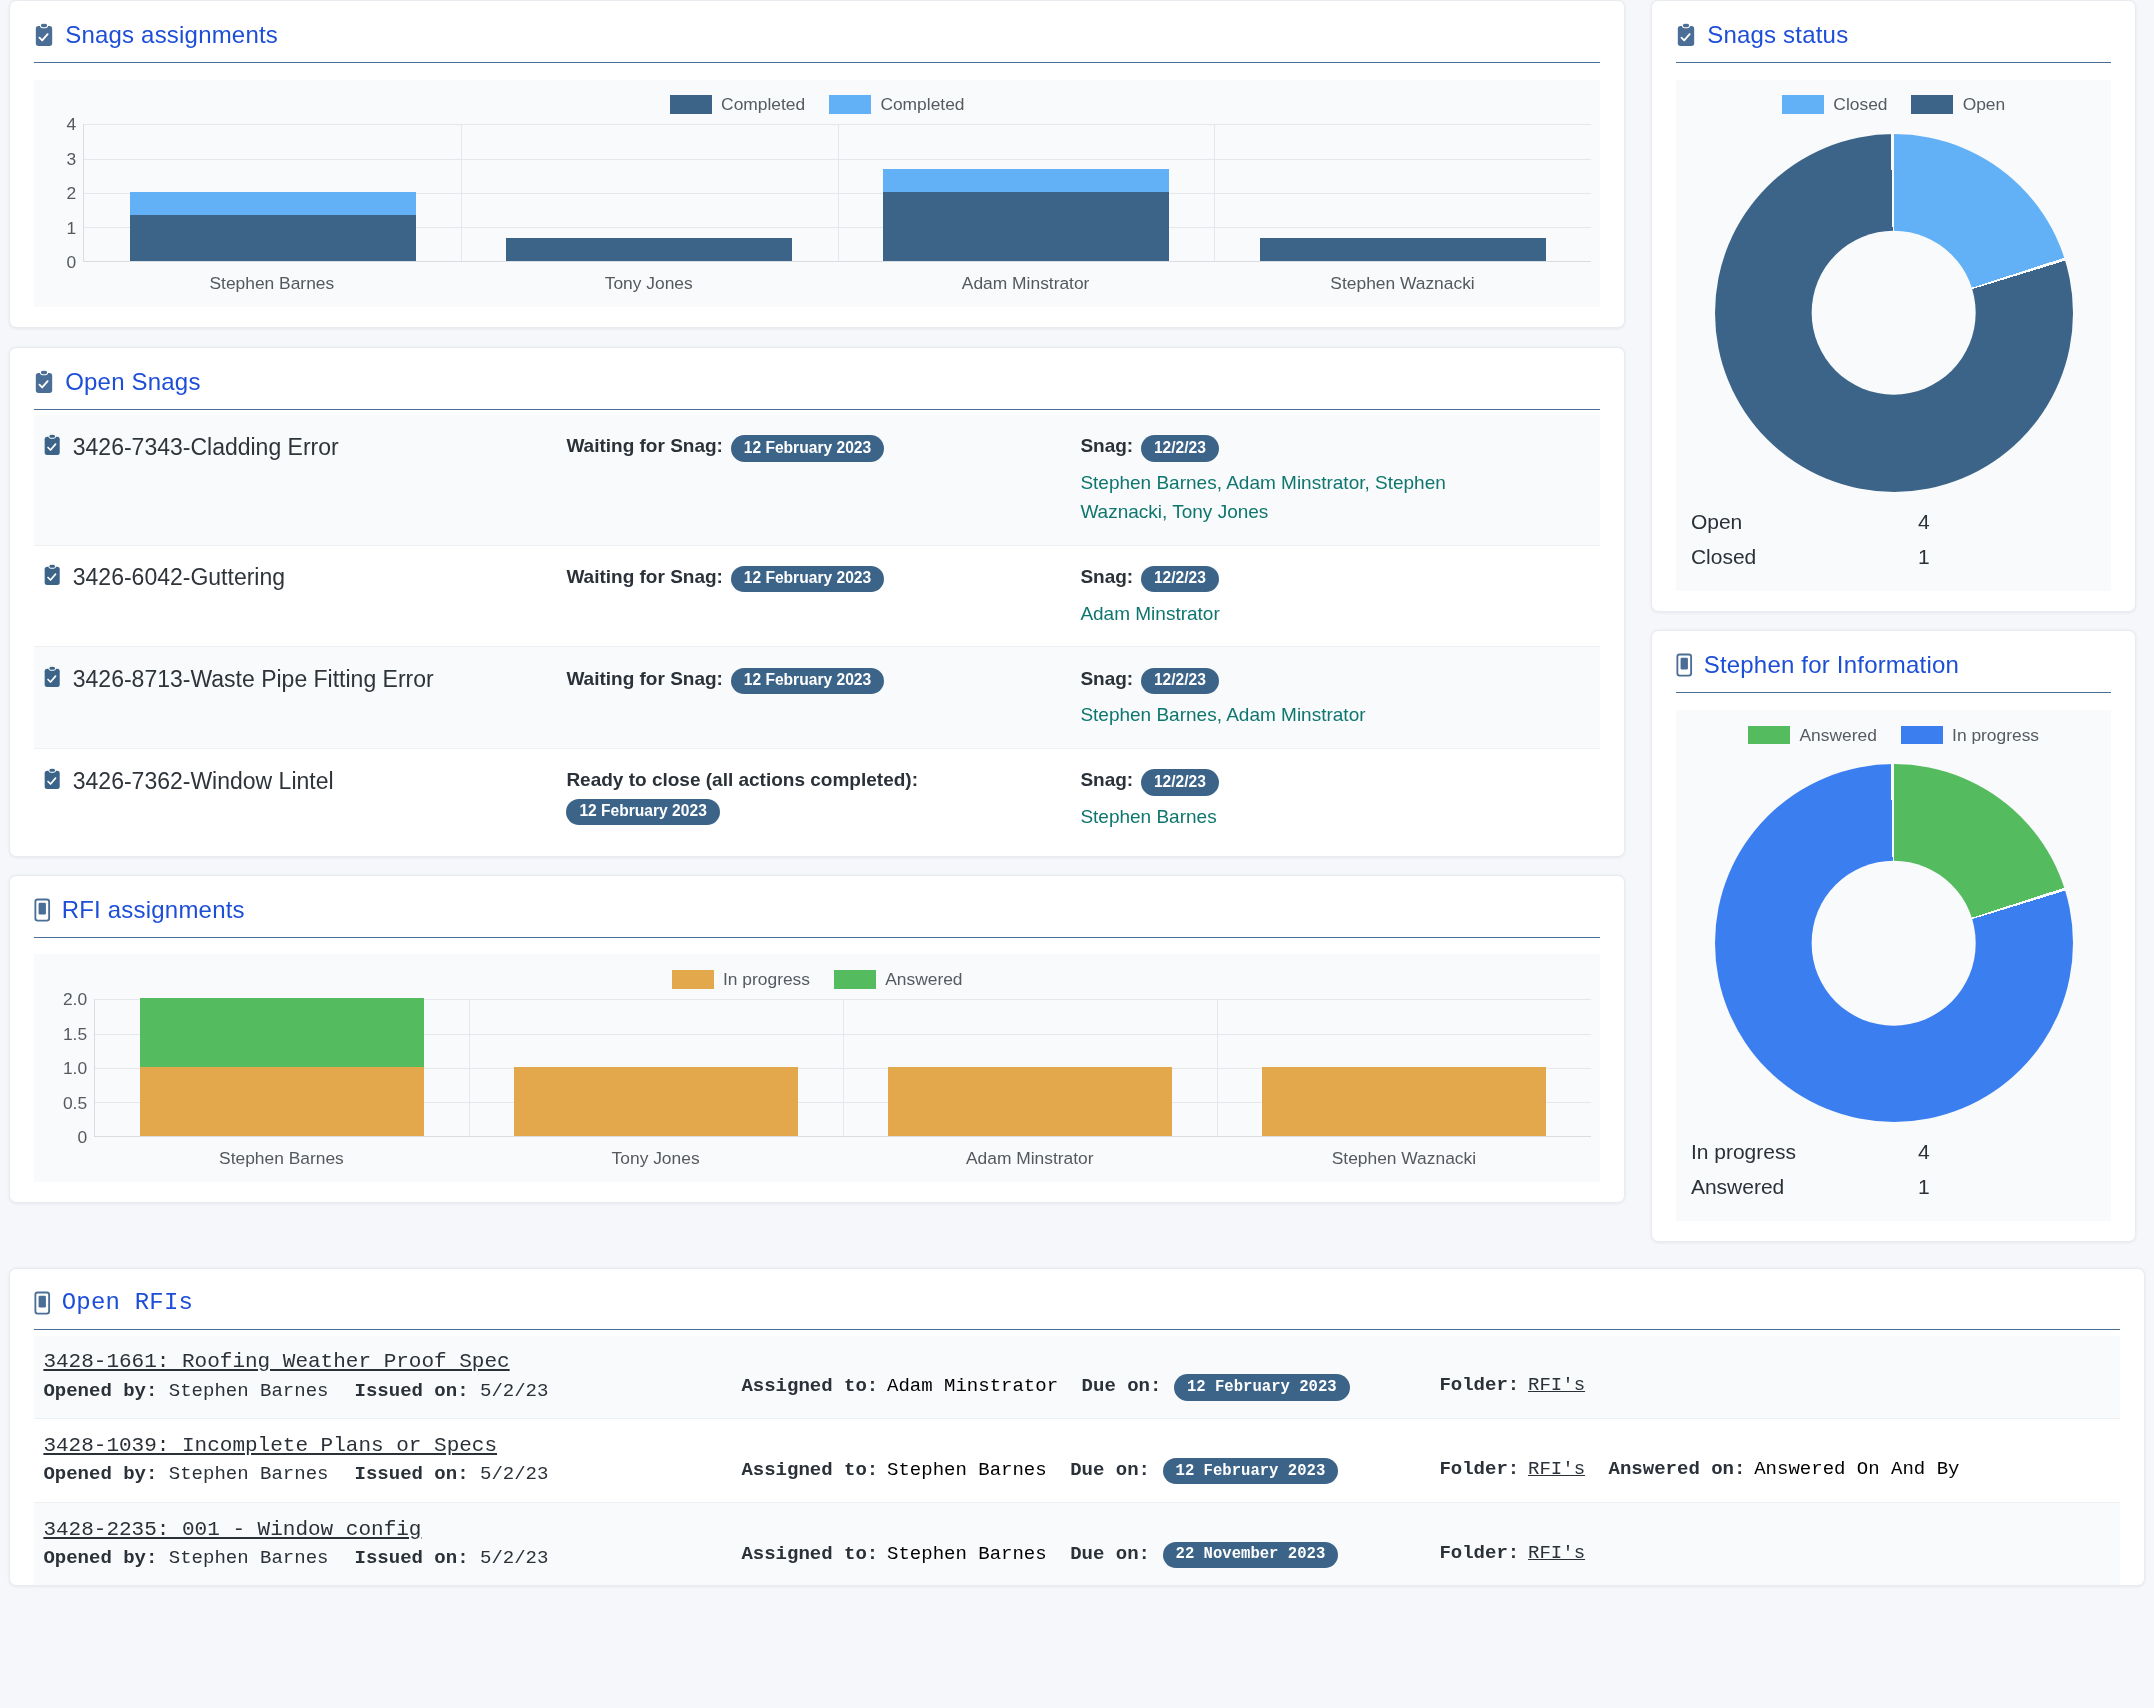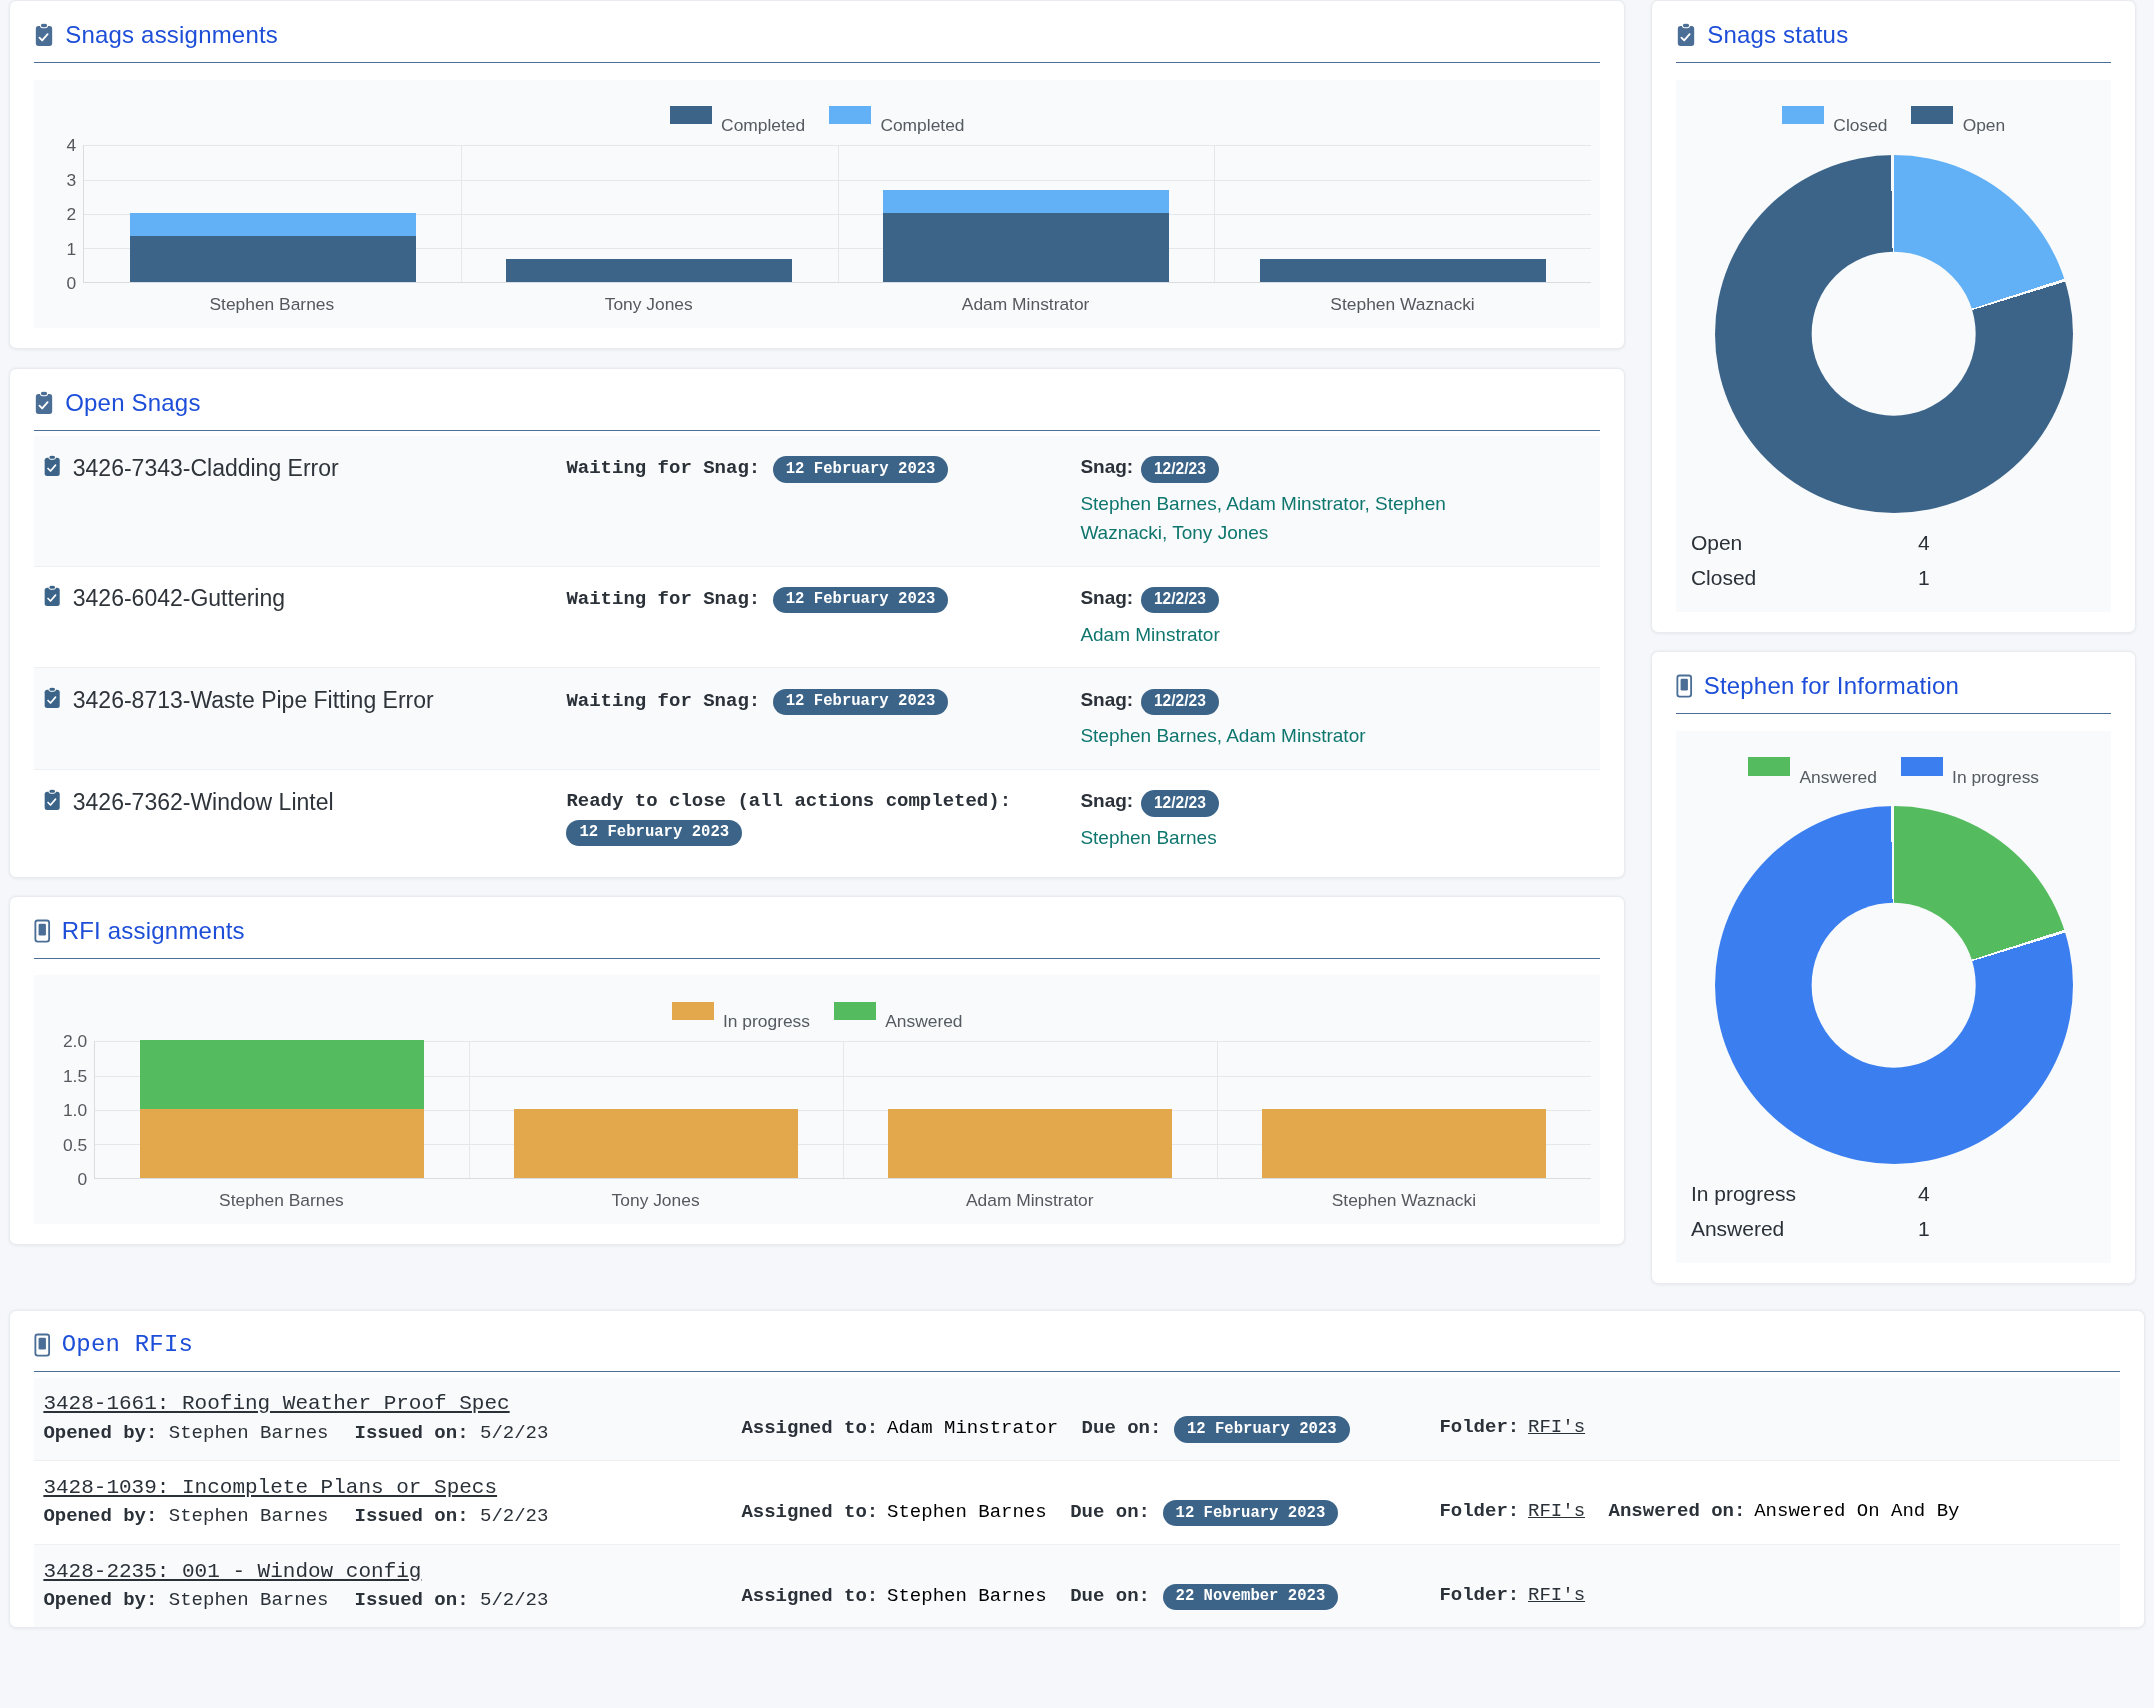--- a/index.html
+++ b/index.html
@@ -53,21 +53,21 @@
 
   .legend {
     display: flex;
     justify-content: center;
     align-items: center;
     gap: 24px;
     margin-bottom: 9.2px;
   }
   .legend-item { display: flex; align-items: center; gap: 9.2px; }
   .legend-swatch { width: 42px; height: 18.4px; display: inline-block; }
-  .legend-label { font-size: 17.4px; color: #555b61; margin-top: 21px; }
+  .legend-label { font-size: 17.4px; color: #555b61; }
 
   
   .bar-chart { display: flex; }
   .y-axis {
     width: 40px;
     position: relative;
     height: 138px;
   }
   .y-tick {
     position: absolute;
@@ -121,21 +121,21 @@
 
   
   .snag-row {
     display: flex;
     align-items: flex-start;
     padding: 18.4px 9.2px 18.4px 9.2px;
     border-bottom: 0.9px solid #eef1f4;
   }
   .snag-row.alt { background: #f8fafc; }
   .snag-c1 { flex: 0 0 523px; display: flex; align-items: flex-start; gap: 11px; }
-  .snag-c2 { flex: 0 0 514px; padding-top: 1.8px; font-family: Liberation Mono, monospace; }
+  .snag-c2 { flex: 0 0 514px; padding-top: 1.8px; }
   .snag-c3 { flex: 1; padding-top: 1.8px; }
   .snag-name { font-size: 23px; color: #2e343a; }
   .lbl-bold { font-weight: bold; font-size: 19px; color: #2b3138; }
   .badge {
     display: inline-block;
     background: #3c6488;
     color: #ffffff;
     font-size: 15.6px;
     font-weight: bold;
     border-radius: 917px;

